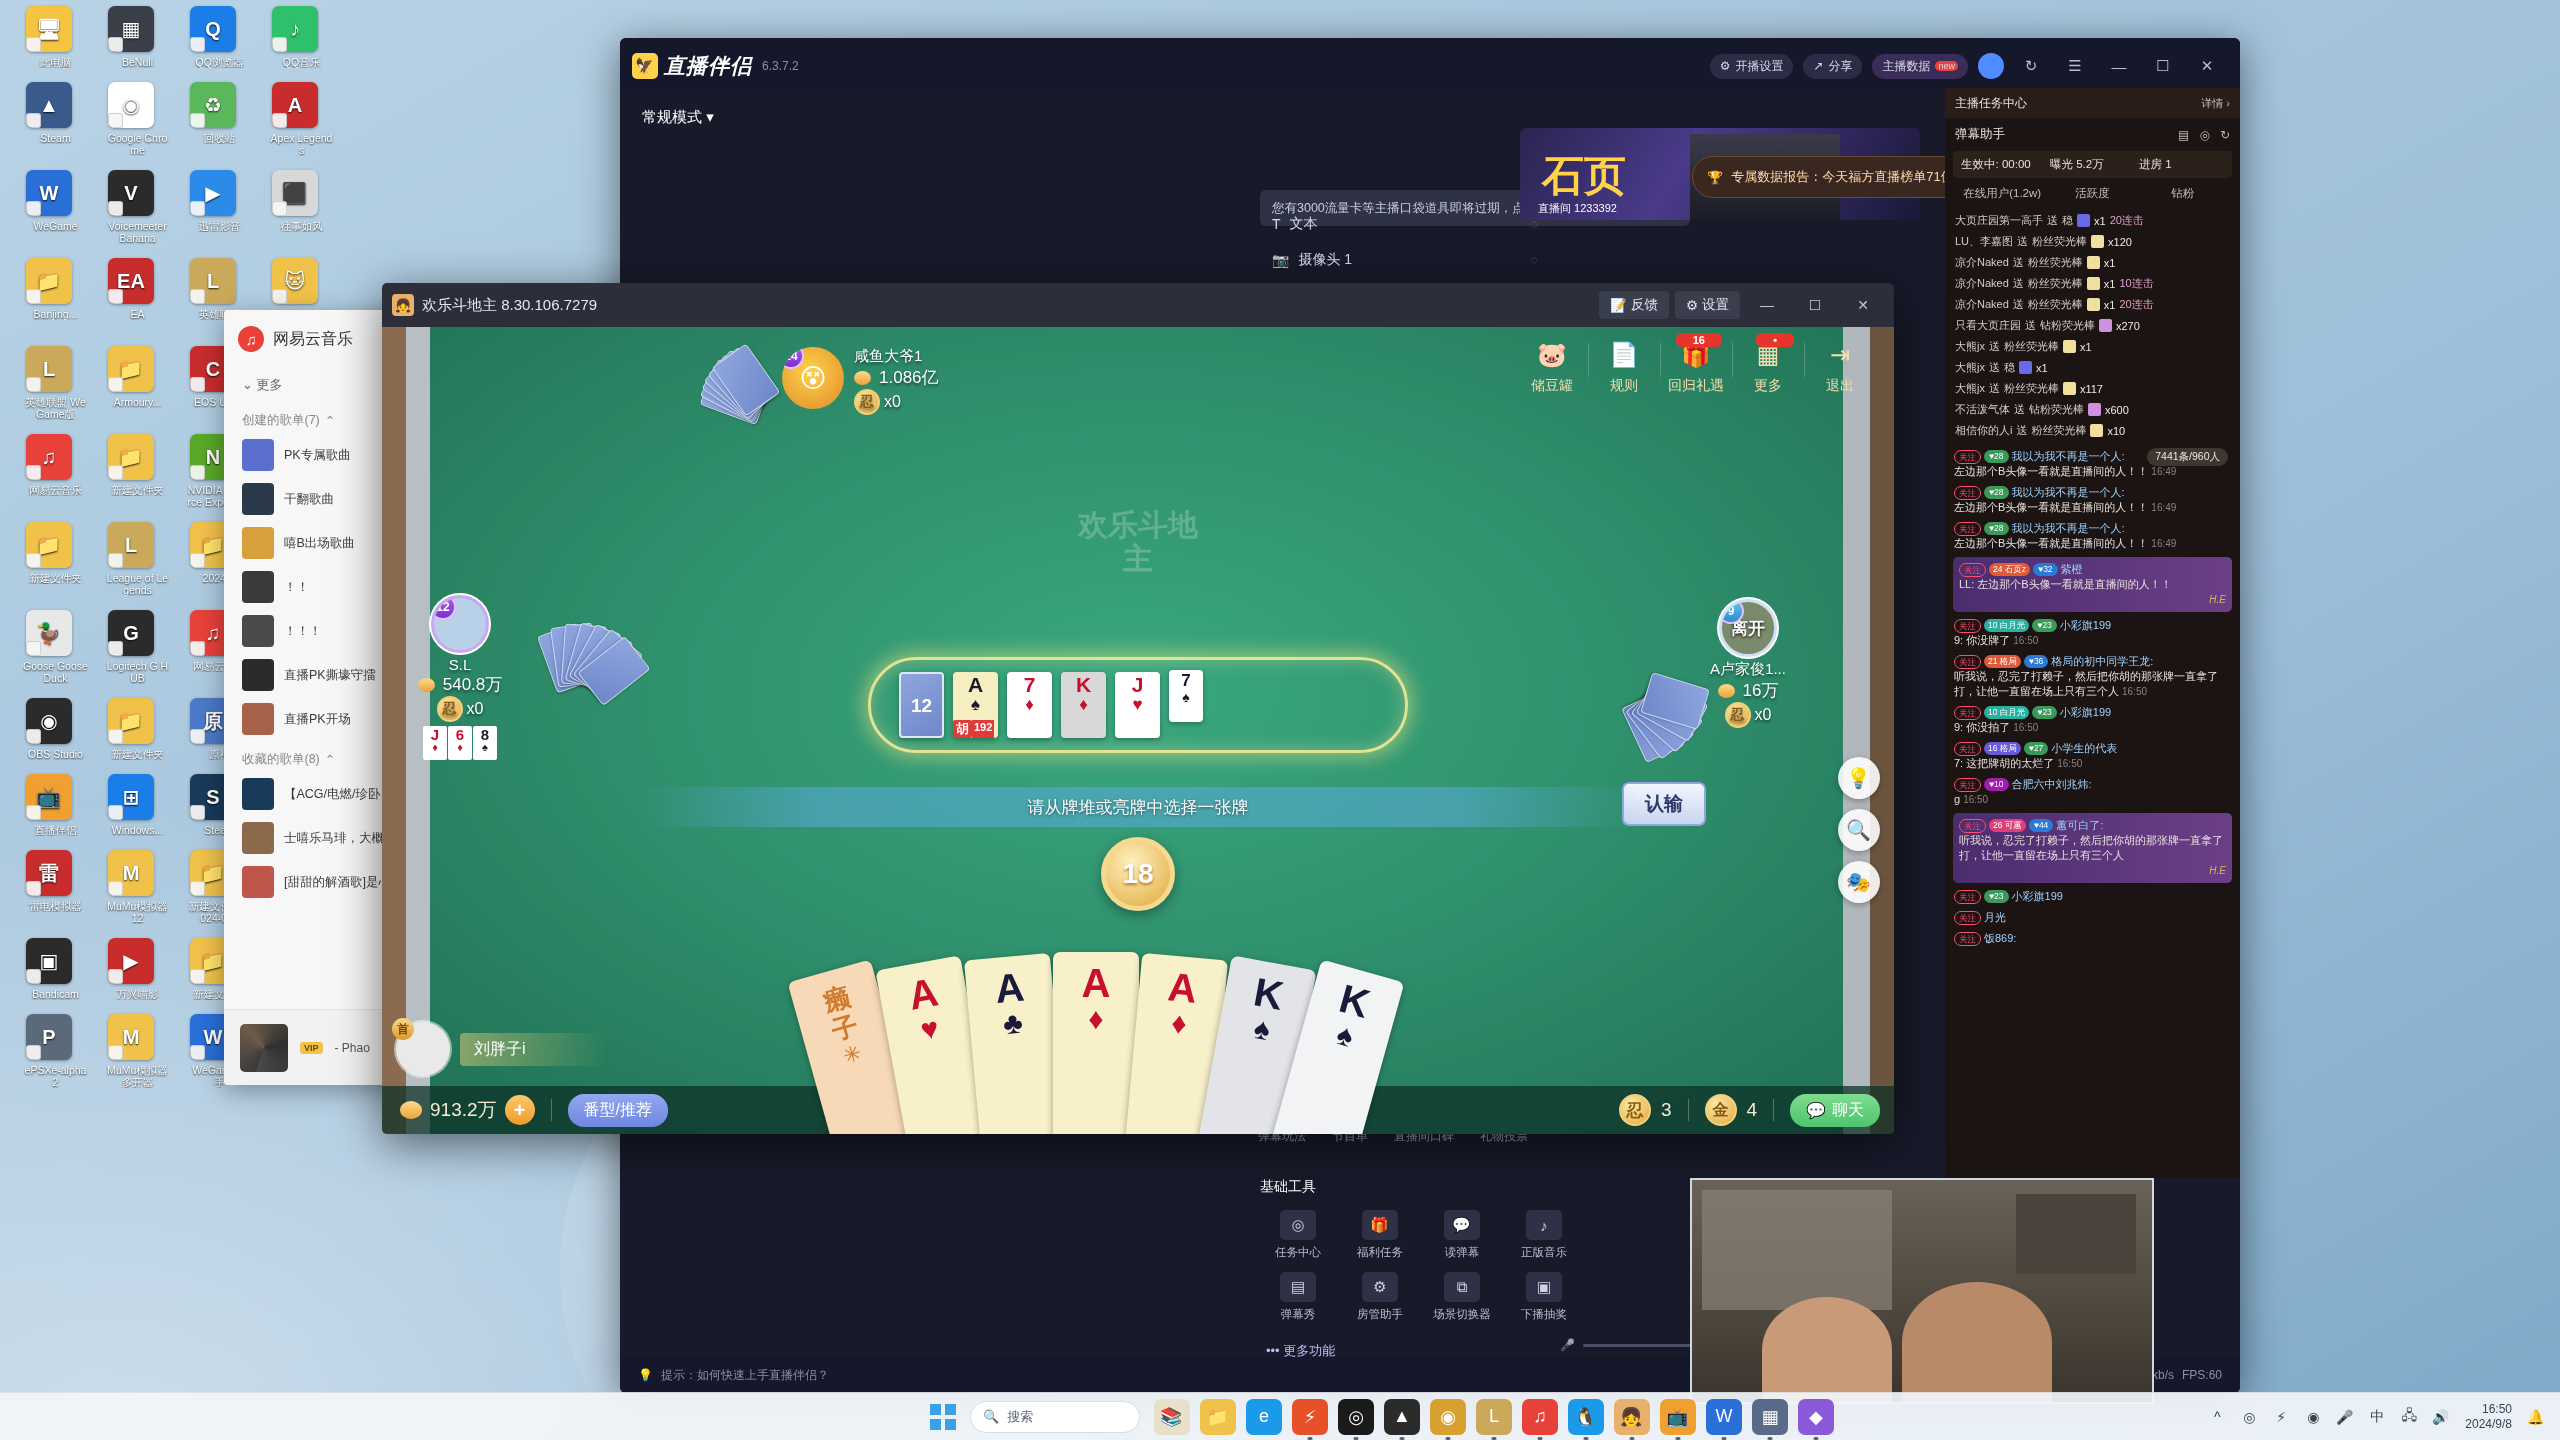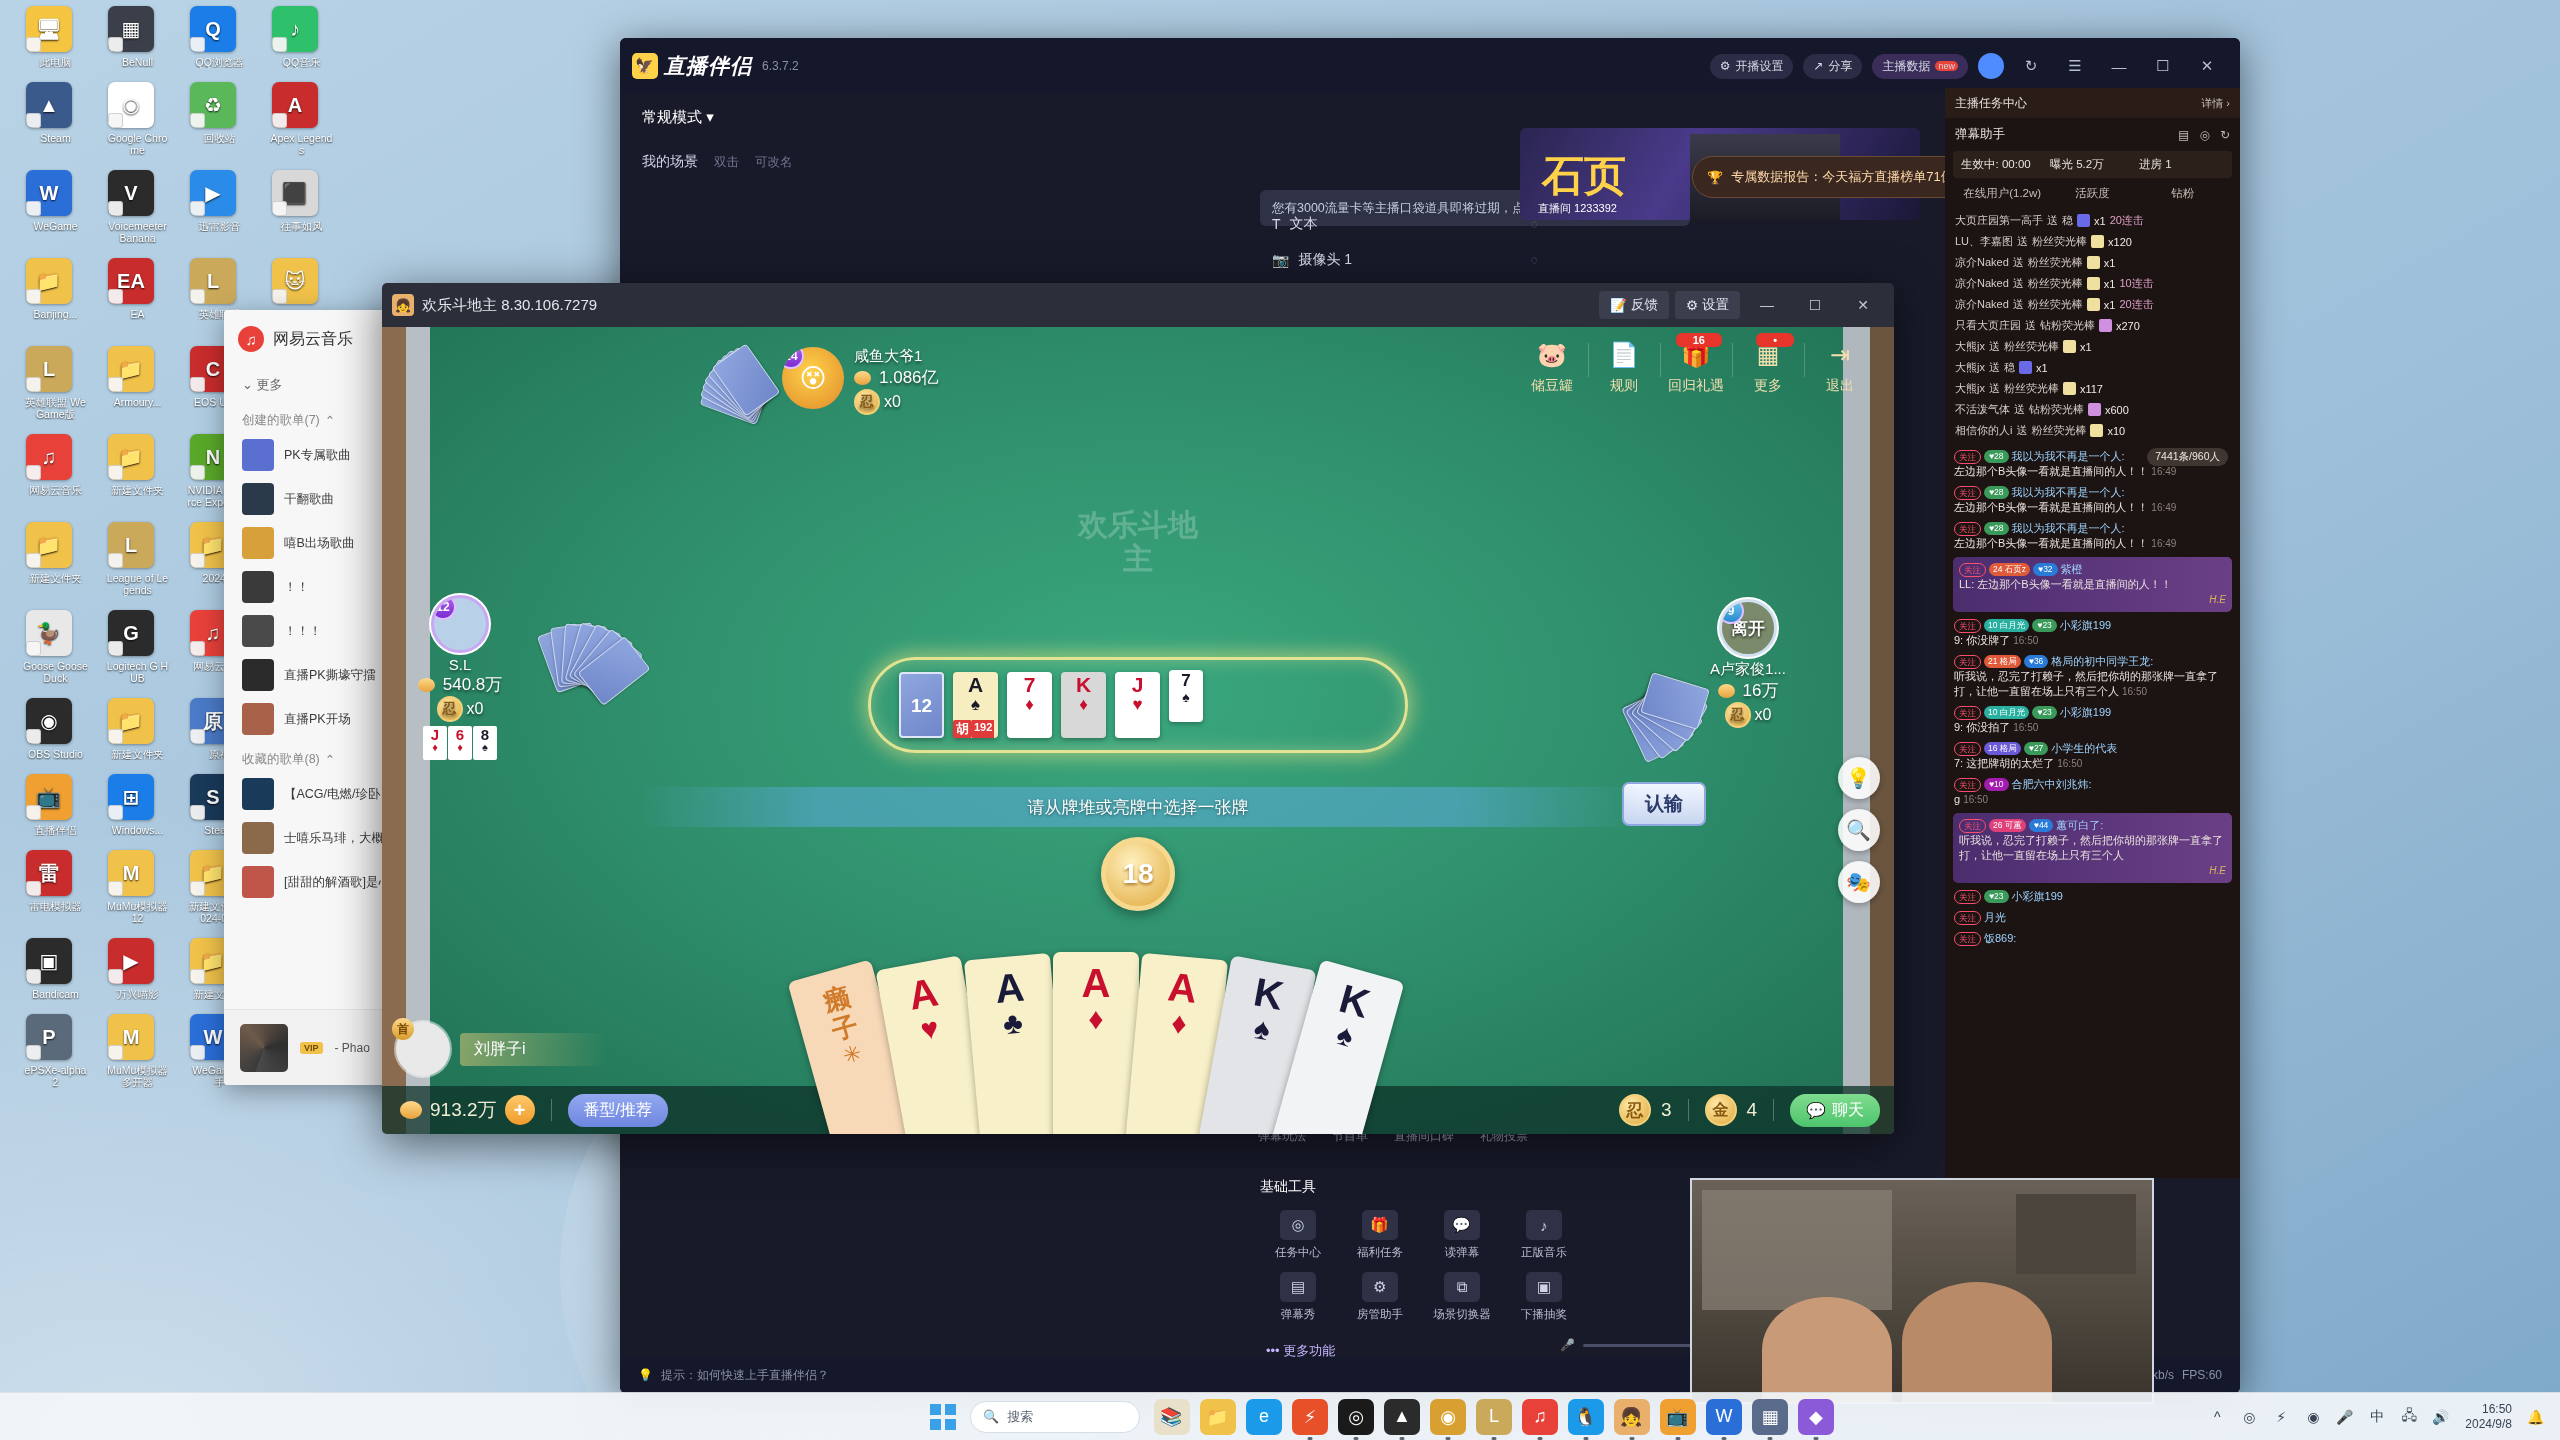--- a/index.html
+++ b/index.html
@@ -403,26 +403,20 @@
 
     <div class="lc-sub">
       <span class="lc-mode"><span>常规模式</span> ▾</span>
       <span style="margin-left:auto;"></span>
       <span class="lc-scrmode">
         <b>横屏</b>
         <span style="margin:0 6px;">|</span>
         <span>竖屏</span>
       </span>
     </div>
-    <div class="lc-myscene">
-      <span>我的场景</span>
-      <span style="color:#70748d;font-size:12.5px;">双击</span>
-      <span style="color:#70748d;font-size:12.5px;">可改名</span>
-      <span style="margin-left:auto;font-size:18px;color:#b9bdd0;">+</span>
-    </div>
 
     <div class="lc-tip">
       <span>您有3000流量卡等主播口袋道具即将过期，点击前往使用</span>
       <span style="margin-left:auto;">✕</span>
     </div>
 
     <div class="lc-layers" id="lc-layers">
         <div class="lc-layer">
           <span>T</span>
           <span>文本</span>

